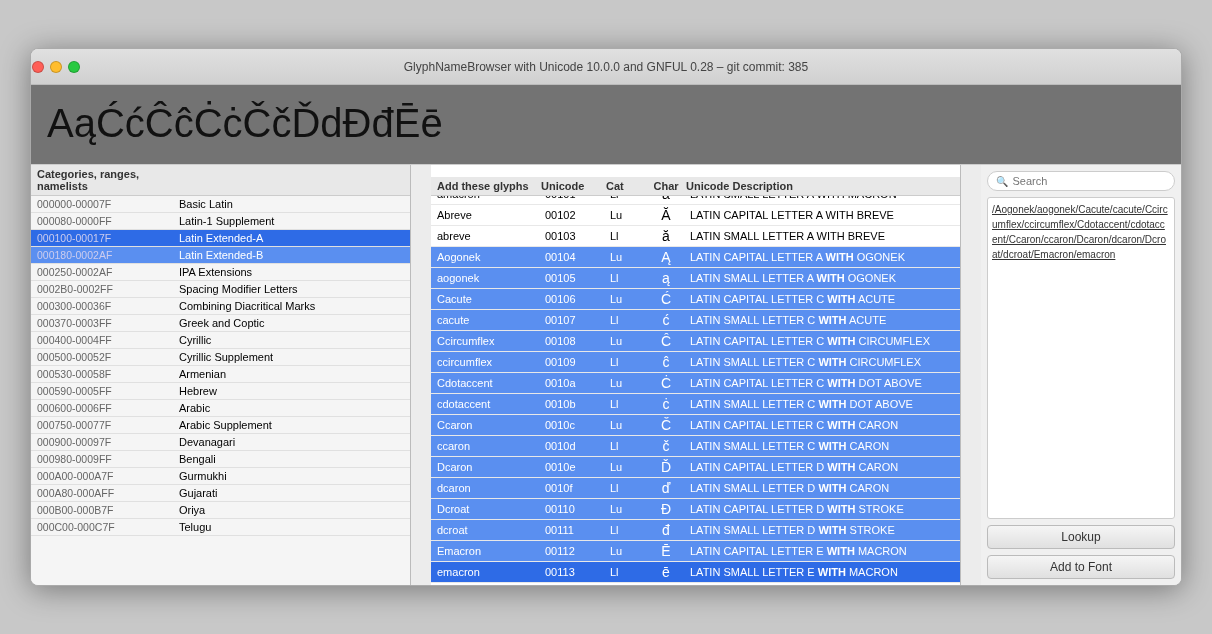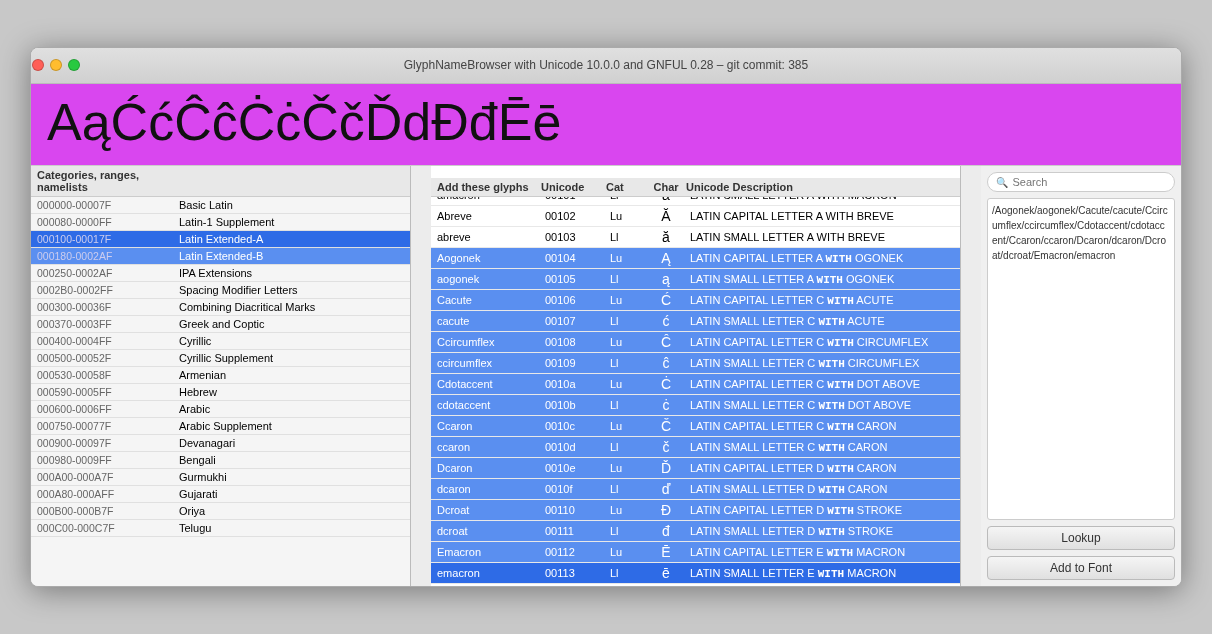--- a/index.html
+++ b/index.html
@@ -44,24 +44,24 @@
     .title-text {
       position: absolute;
       left: 50%;
       transform: translateX(-50%);
       font-size: 12px;
       color: #444;
       font-weight: 500;
       white-space: nowrap;
     }
     .glyph-preview {
-      background: #d946ef;
+      background: #737373;
       padding: 10px 16px 14px 16px;
       border-bottom: 1px solid #ccc;
-      font-size: 52px;
+      font-size: 40px;
       line-height: 1.1;
       color: #111;
       min-height: 80px;
       display: flex;
       align-items: center;
     }
     .main-area {
       display: flex;
       height: 420px;
       gap: 20px;
@@ -198,36 +198,37 @@
     .info-text {
       font-size: 10px;
       color: #333;
       word-break: break-all;
       line-height: 1.5;
       padding: 4px;
       background: white;
       border: 1px solid #ccc;
       border-radius: 3px;
       flex: 1;
+      text-decoration: underline;
     }
     .btn-lookup, .btn-add {
       background: linear-gradient(to bottom, #f5f5f5, #e0e0e0);
       border: 1px solid #bbb;
       border-radius: 4px;
       padding: 4px 1px;
       text-align: center;
       font-size: 12px;
       color: #333;
       cursor: pointer;
       user-select: none;
     }
     .search-icon { color: #aaa; font-size: 10px; }
 
     
-    .highlight { font-weight: bold; font-family: Liberation Mono, monospace; }
+    .highlight { font-weight: bold; }
   </style>
 </head>
 <body>
 
 <div class="window">
 
   <div class="title-bar">
     <div class="traffic-lights">
       <div class="traffic-light close"></div>
       <div class="traffic-light minimize"></div>

